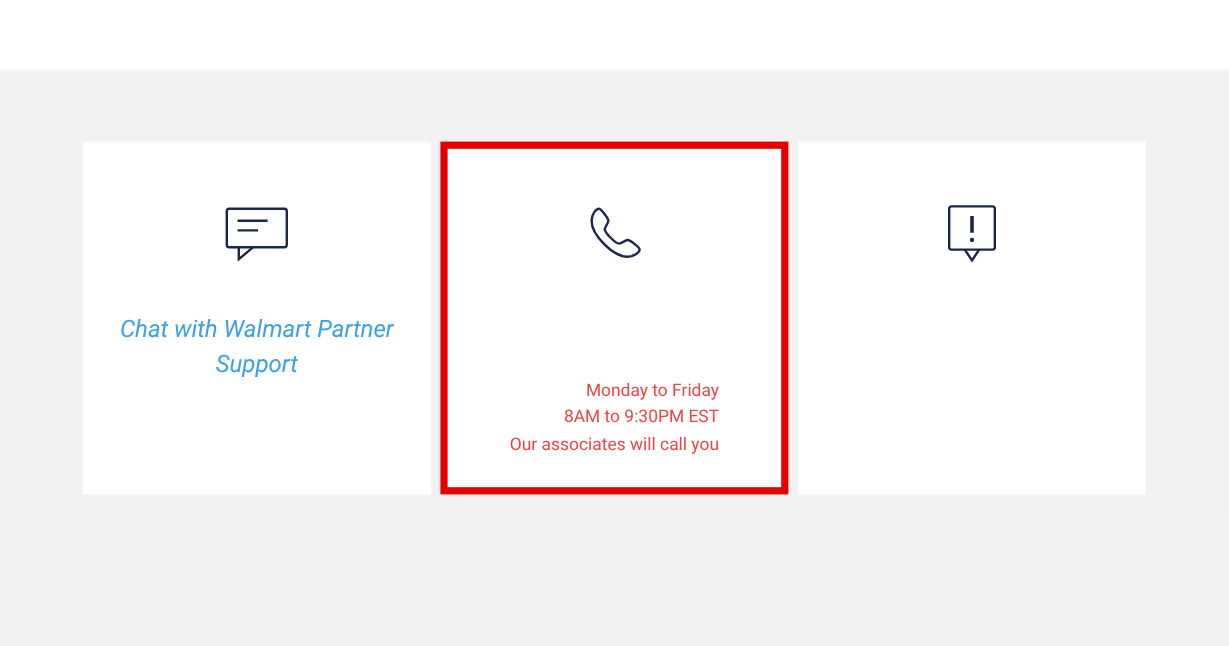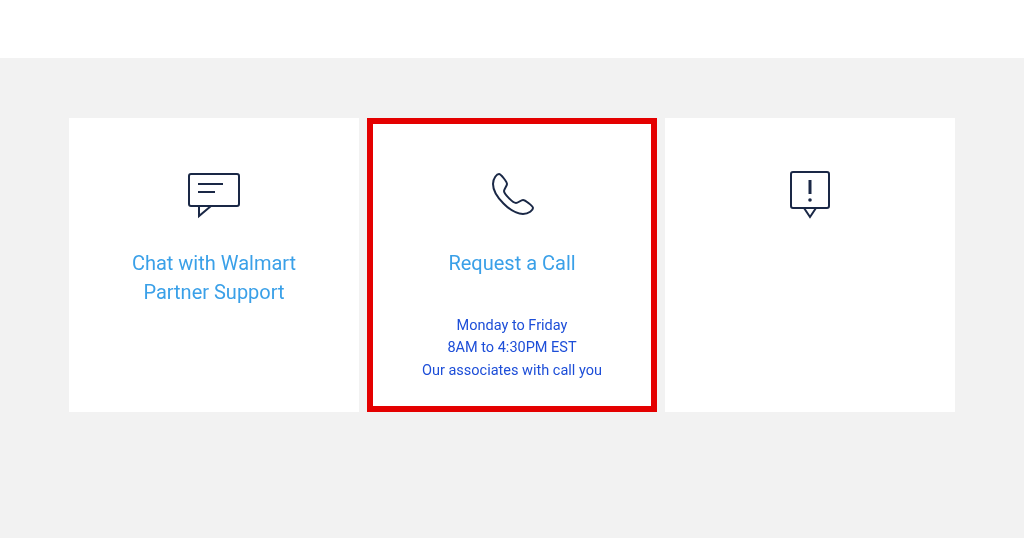--- a/index.html
+++ b/index.html
@@ -46,27 +46,28 @@
       display: flex;
       align-items: center;
       justify-content: center;
     }
     .card-title {
       color: #3aa0e8;
       font-size: 20px;
       font-weight: 400;
       text-align: center;
       line-height: 1.45;
-      margin-top: 22px;
+      margin-top: 33px;
       padding: 0 8px;
+      font-style: italic;
     }
     .card-desc {
-      color: #1d4ed8;
+      color: #ef4444;
       font-size: 14.5px;
-      text-align: center;
+      text-align: right;
       line-height: 1.55;
       margin-top: auto;
     }
     svg {
       display: block;
     }
   </style>
 </head>
 <body>
 
@@ -87,25 +88,24 @@
       <div class="card-title">Chat with Walmart Partner Support</div>
       <div class="card-desc"></div>
     </div>
 
     <div class="card highlighted">
       <div class="icon-wrap">
         <svg width="58" height="58" viewBox="0 0 58 58" fill="none" stroke="#1a2846" stroke-width="2">
           <path d="M16 8 C14 8 10 12 10 18 C10 30 28 48 40 48 C46 48 50 44 50 42 C50 40 42 34 40 34 C38 34 35 37 33 37 C30 37 21 28 21 25 C21 23 24 20 24 18 C24 16 18 8 16 8 Z"></path>
         </svg>
       </div>
-      <div class="card-title">Request a Call</div>
       <div class="card-desc">
         <div>Monday to Friday</div>
-        <div>8AM to 4:30PM EST</div>
-        <div>Our associates with call you</div>
+        <div>8AM to 9:30PM EST</div>
+        <div>Our associates will call you</div>
       </div>
     </div>
 
     <div class="card">
       <div class="icon-wrap">
         <svg width="50" height="56" viewBox="0 0 50 56" fill="none" stroke="#1a2846" stroke-width="2">
           <rect x="6" y="5" width="38" height="36" rx="2"></rect>
           <path d="M19 41 L25 50 L31 41"></path>
           <line x1="25" y1="13" x2="25" y2="27" stroke-width="3"></line>
           <circle cx="25" cy="33" r="1.8" fill="#1a2846" stroke="none"></circle>

